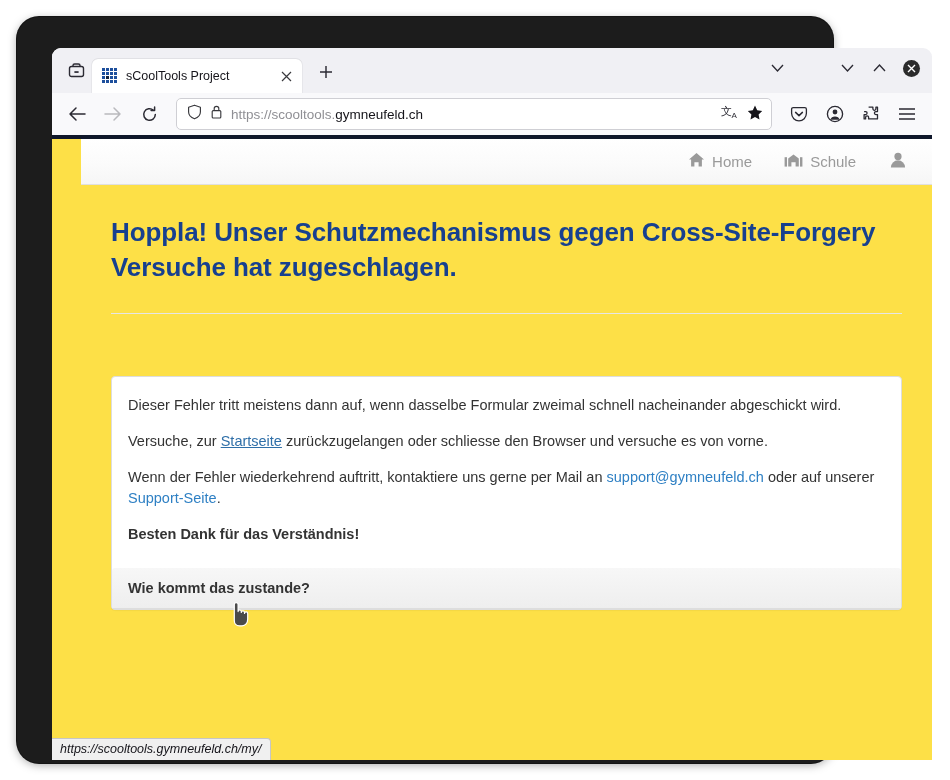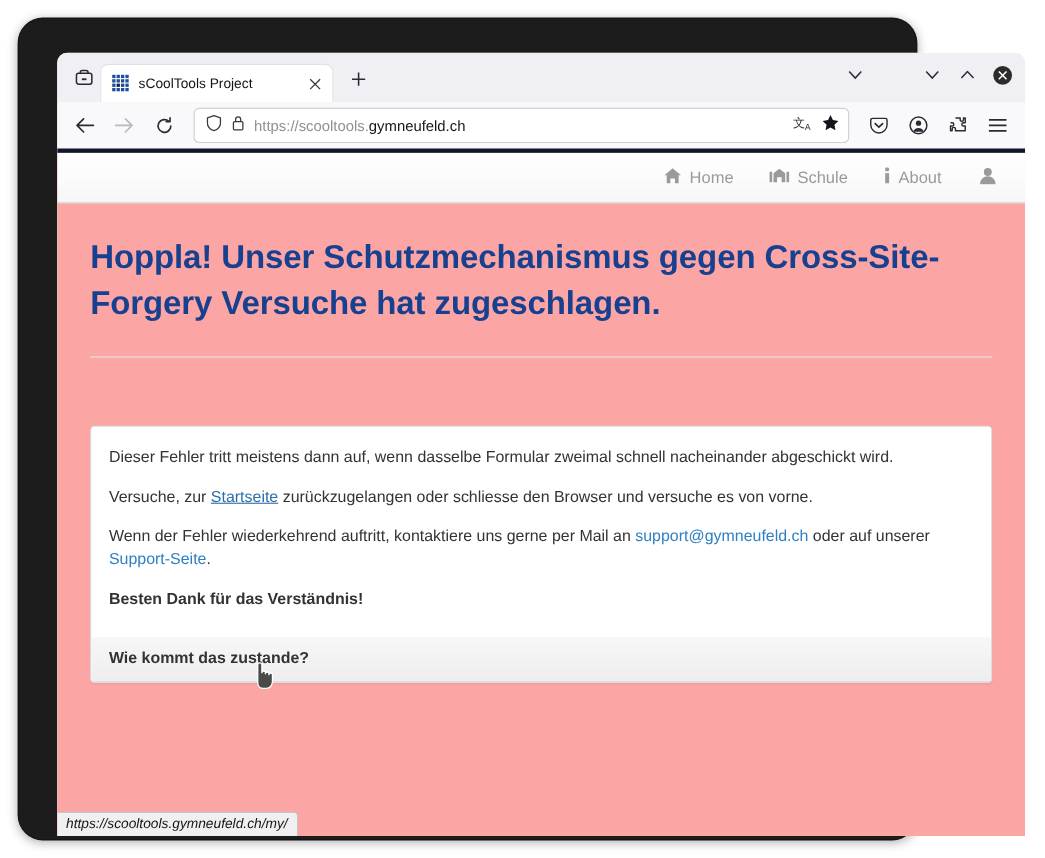--- a/index.html
+++ b/index.html
@@ -131,23 +131,24 @@
     color: #15141a;
     white-space: nowrap; overflow: hidden;
   }
   #url-text .dim { color: #8f8f94; }
   #url-text .strong { color: #15141a; }
   #url-bar-right { display: flex; align-items: center; gap: 8px; }
 
   
   #page-content {
     height: calc(712px - 45px - 46px);
-    background: #fca5a5;
+    background: #fde047;
     position: relative;
     overflow: hidden;
+    padding-left: 29px;
   }
 
   #site-nav {
     height: 46px;
     background: linear-gradient(to bottom, #ffffff 0%, #fbfbfb 55%, #f6f6f6 100%);
     border-bottom: 1px solid #e0e0e0;
     display: flex;
     align-items: center;
     justify-content: flex-end;
     padding-right: 18px;
@@ -163,21 +164,21 @@
     white-space: nowrap;
   }
   .nav-link svg { flex: 0 0 auto; }
   #nav-user { padding: 0 8px 0 18px; }
 
   #content-body {
     padding: 30px 30px 0 30px;
   }
   #page-heading {
     color: #17408f;
-    font-size: 30px;
+    font-size: 26px;
     font-weight: bold;
     line-height: 1.35;
     letter-spacing: -0.1px;
     max-width: 810px;
   }
   #content-divider {
     border: none;
     border-top: 1px solid #e6e6e6;
     margin: 28px 0 0 0;
   }
@@ -397,29 +398,20 @@
         <a class="nav-link" href="#">
           <span>
             <svg width="19" height="15" viewBox="0 0 19 15" aria-hidden="true">
               <rect x="0.6" y="4.2" width="2.4" height="9.4" fill="#9a9a9a"></rect>
               <rect x="16" y="4.2" width="2.4" height="9.4" fill="#9a9a9a"></rect>
               <path d="M4.2 13.6 V5.4 L9.5 1.4 L14.8 5.4 V13.6 H11.6 V9.2 H7.4 V13.6 Z" fill="#9a9a9a"></path>
             </svg>
           </span>
           <span>Schule</span>
         </a>
-        <a class="nav-link" href="#">
-          <span>
-            <svg width="7" height="16" viewBox="0 0 7 16" aria-hidden="true">
-              <circle cx="3.5" cy="2" r="1.9" fill="#9a9a9a"></circle>
-              <rect x="1.7" y="5.4" width="3.6" height="9.2" fill="#9a9a9a"></rect>
-            </svg>
-          </span>
-          <span>About</span>
-        </a>
         <a class="nav-link" id="nav-user" href="#">
           <span>
             <svg width="16" height="16" viewBox="0 0 16 16" aria-hidden="true">
               <circle cx="8" cy="4.4" r="3.6" fill="#9a9a9a"></circle>
               <path d="M0.9 15.4a7.1 7.1 0 0 1 14.2 0Z" fill="#9a9a9a"></path>
             </svg>
           </span>
         </a>
       </div>
 

